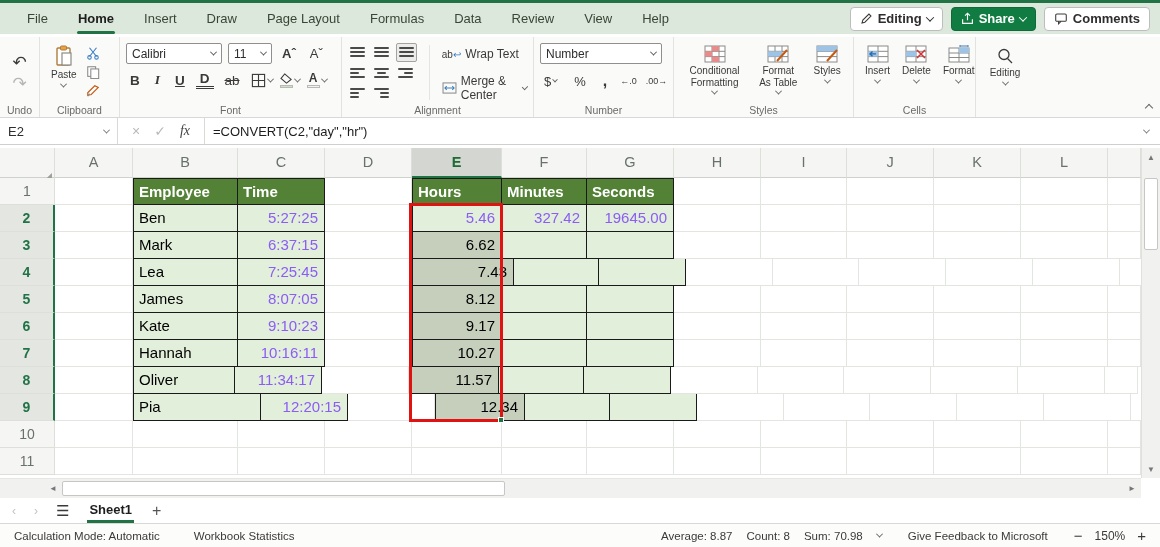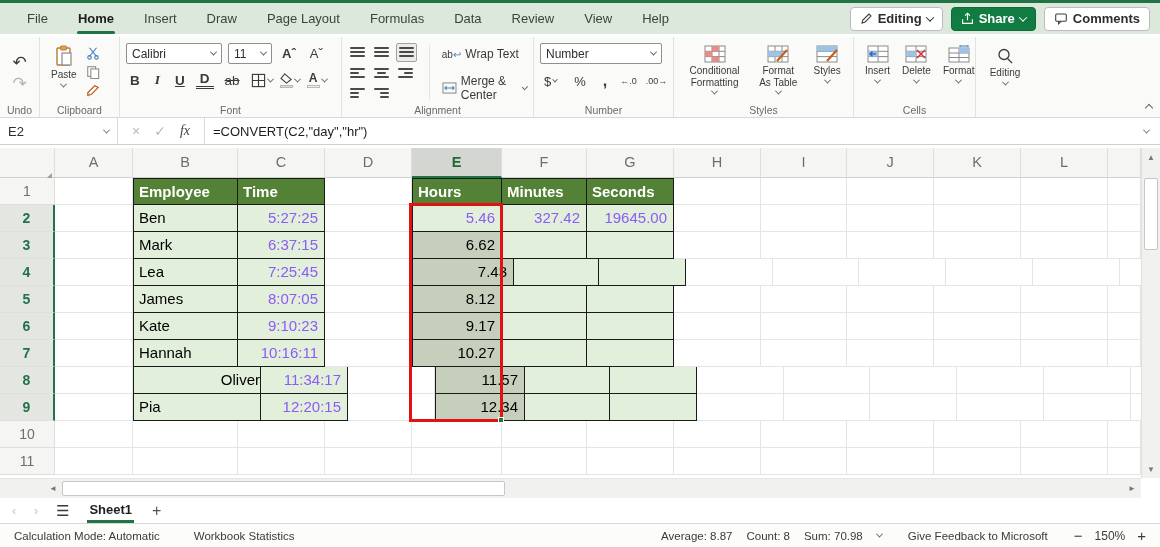--- a/index.html
+++ b/index.html
@@ -581,21 +581,21 @@
         <div class="c" style="width: 87px;"></div>
         <div class="c" style="width: 86px;"></div>
         <div class="c" style="width: 87px;"></div>
         <div class="c" style="width: 87px;"></div>
         <div class="c" style="width: 87px;"></div>
         <div class="c" style="width: 33px;"></div>
       </div>
       <div class="grow">
         <div class="rhd selr">8</div>
         <div class="c" style="width: 78px;"></div>
-        <div class="c name bl" style="width: 128px; text-align: right;">Oliver</div>
+        <div class="c name bl" style="width: 102px;">Oliver</div>
         <div class="c num" style="width: 87px;">11:34:17</div>
         <div class="c" style="width: 87px;"></div>
         <div class="c sel bl" style="width: 90px;">11.57</div>
         <div class="c blank" style="width: 85px;"></div>
         <div class="c blank" style="width: 87px;"></div>
         <div class="c" style="width: 87px;"></div>
         <div class="c" style="width: 86px;"></div>
         <div class="c" style="width: 87px;"></div>
         <div class="c" style="width: 87px;"></div>
         <div class="c" style="width: 87px;"></div>

